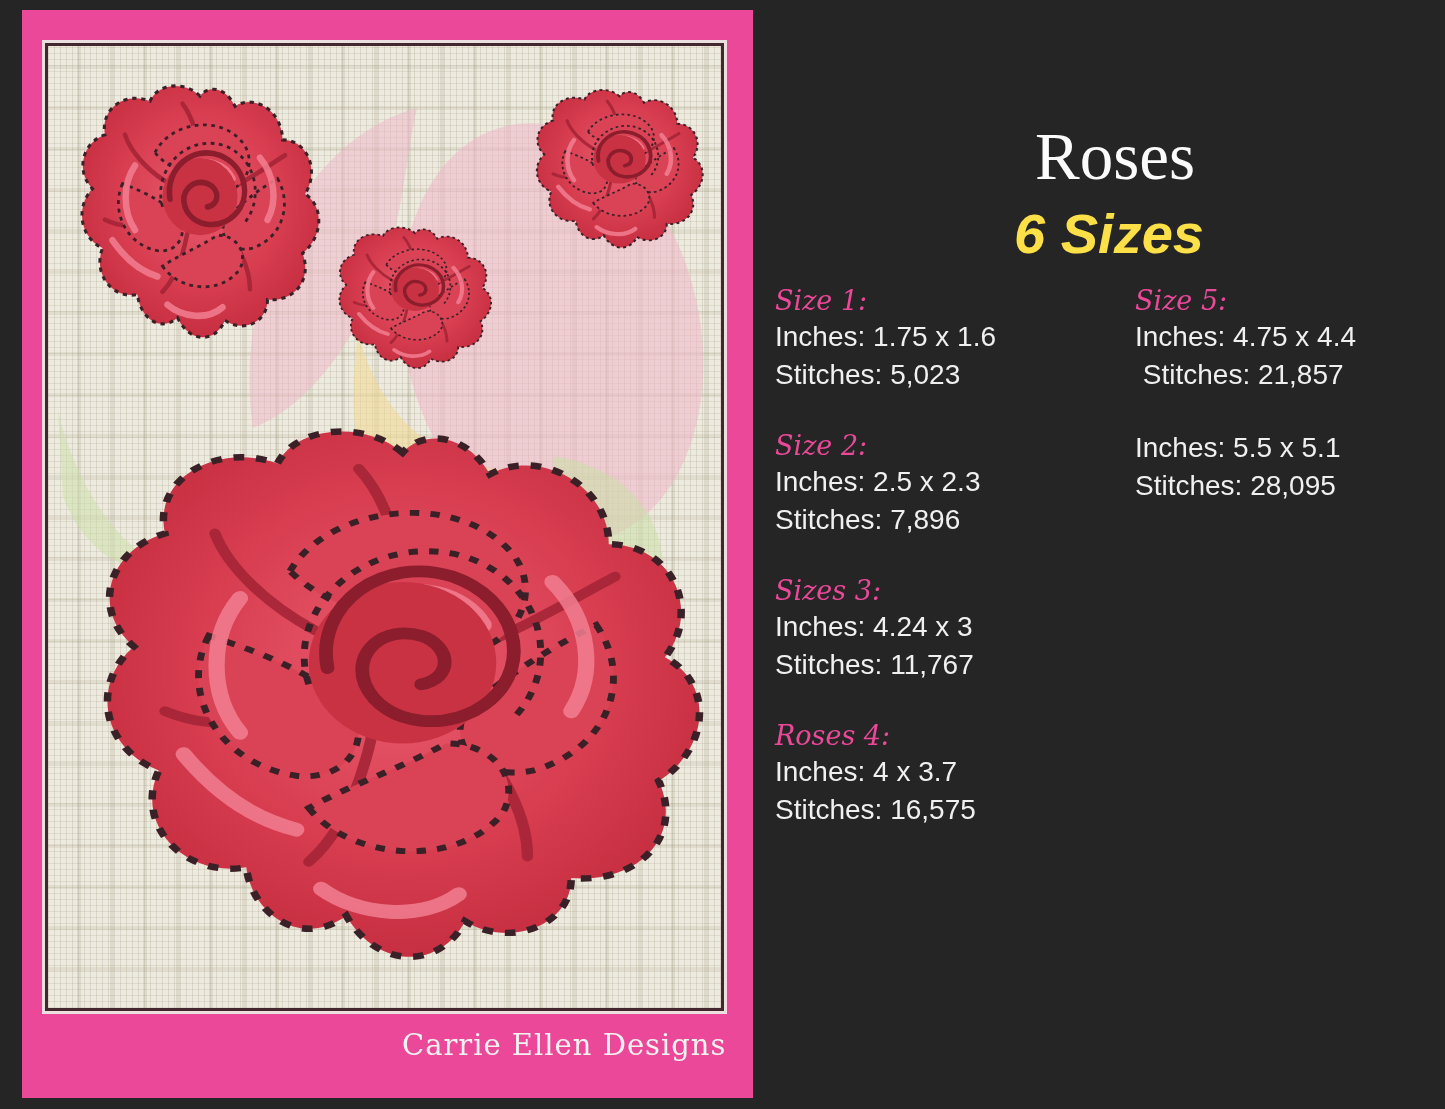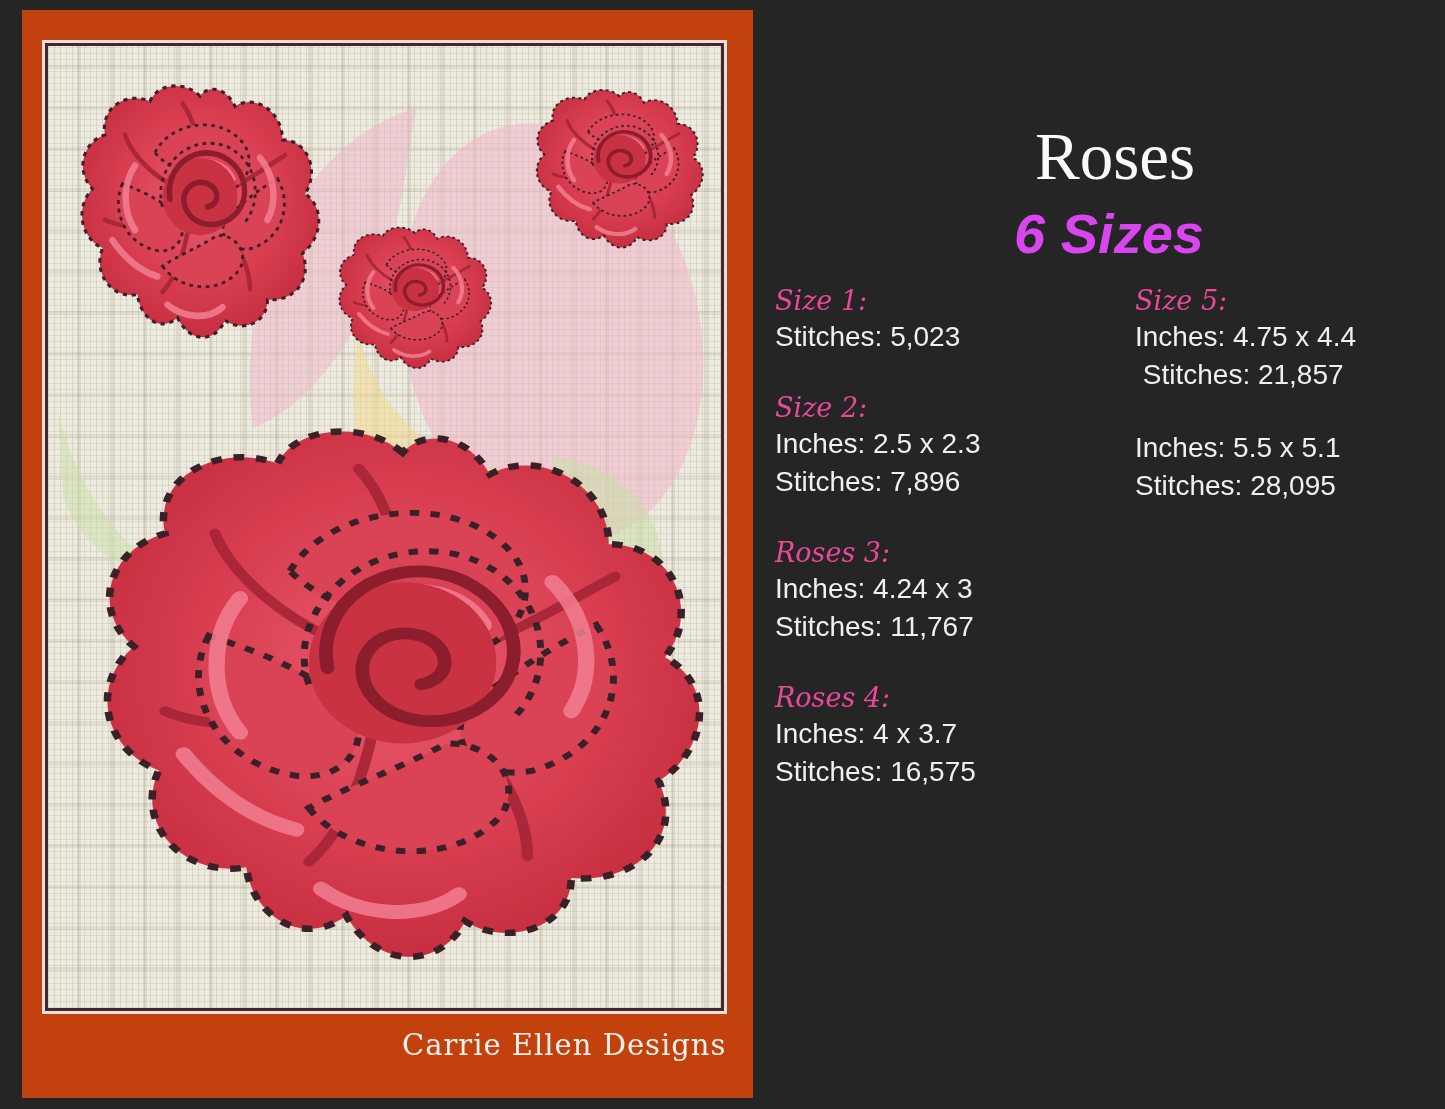--- a/index.html
+++ b/index.html
@@ -3,21 +3,21 @@
 <meta charset="utf-8">
 <style>
   html,body{margin:0;padding:0;background:#252525;}
   .canvas{
     position:relative;width:1445px;height:1109px;overflow:hidden;
     background:#252525;font-family:"Liberation Sans",sans-serif;
   }
   
   .panel{
     position:absolute;left:22px;top:10px;width:731px;height:1088px;
-    background:#c2410c;
+    background:#ec4899;
   }
   .frame{
     position:absolute;left:23px;top:33px;width:679px;height:968px;
     box-sizing:border-box;
     border:3px solid #44262e;
     box-shadow:0 0 0 3px #ecdfdf;
     background-color:#edebe0;
     background-image:
       repeating-linear-gradient(90deg, rgba(151,142,115,.22) 0px, rgba(151,142,115,.22) 1px, transparent 1px, transparent 6px),
       repeating-linear-gradient(0deg, rgba(151,142,115,.18) 0px, rgba(151,142,115,.18) 1px, transparent 1px, transparent 6px),
@@ -35,21 +35,21 @@
   .title{
     position:absolute;left:753px;top:114px;width:692px;margin:6px;
     box-sizing:border-box;padding-left:20px;text-align:center;
     font-family:"Liberation Serif",serif;font-weight:400;
     font-size:67px;line-height:1.1;color:#fbfbfb;
   }
   .subtitle{
     position:absolute;left:753px;top:203px;width:692px;margin:0;
     box-sizing:border-box;padding-left:20px;text-align:center;
     font-family:"Liberation Sans",sans-serif;font-style:italic;font-weight:600;
-    font-size:56px;line-height:1.1;color:#d946ef;
+    font-size:56px;line-height:1.1;color:#fde047;
   }
   .col{position:absolute;top:284px;}
   .col-left{left:775px;width:345px;}
   .col-right{left:1135px;width:305px;}
   .size-block{margin:0 0 35px 0;}
   .size-label{
     font-family:"DejaVu Serif",serif;font-style:italic;
     font-size:27px;line-height:34px;color:#ec4899;
   }
   .size-line{
@@ -125,29 +125,30 @@
     </div>
     <div class="brand">Carrie Ellen Designs</div>
   </div>
 
   <h1 class="title">Roses</h1>
   <h2 class="subtitle">6 Sizes</h2>
 
   <div class="col col-left">
     <div class="size-block">
       <div class="size-label">Size 1:</div>
+      <div class="size-line">Inches: 1.75 x 1.6</div>
       <div class="size-line">Stitches: 5,023</div>
     </div>
     <div class="size-block">
       <div class="size-label">Size 2:</div>
       <div class="size-line">Inches: 2.5 x 2.3</div>
       <div class="size-line">Stitches: 7,896</div>
     </div>
     <div class="size-block">
-      <div class="size-label">Roses 3:</div>
+      <div class="size-label">Sizes 3:</div>
       <div class="size-line">Inches: 4.24 x 3</div>
       <div class="size-line">Stitches: 11,767</div>
     </div>
     <div class="size-block">
       <div class="size-label">Roses 4:</div>
       <div class="size-line">Inches: 4 x 3.7</div>
       <div class="size-line">Stitches: 16,575</div>
     </div>
   </div>
 

